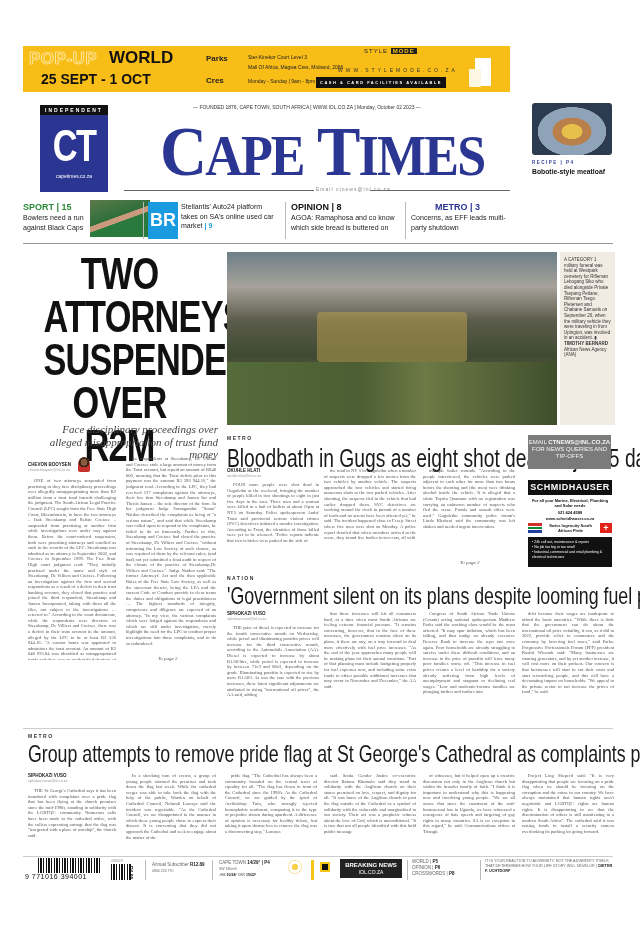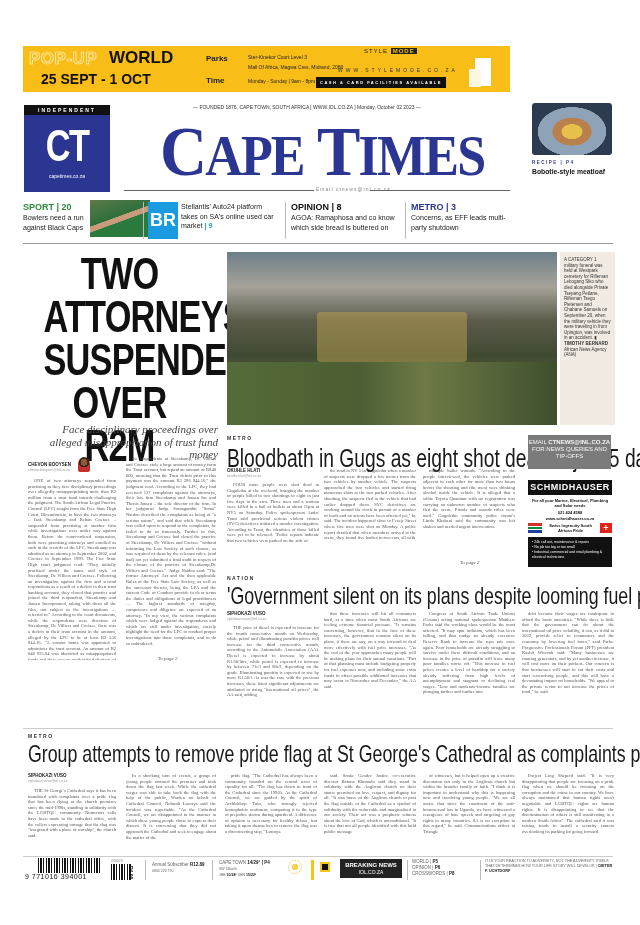--- a/index.html
+++ b/index.html
@@ -11,21 +11,21 @@
 .ad-sale{left:86px;top:2px;font:900 17px "Liberation Sans",sans-serif;color:#111}
 .ad-dates{left:18px;top:25px;font:900 14px "Liberation Sans",sans-serif;color:#111}
 .ad-lbl{font:900 8px "Liberation Sans",sans-serif;color:#222}
 .ad-txt{font:400 5px "Liberation Sans",sans-serif;color:#222}
 .ad-logo{left:341px;top:2px;font:6px "Liberation Sans",sans-serif;letter-spacing:1px}
 .ad-logo b{display:inline-block;background:#222;color:#f9bd18;padding:0 2px;font-size:6px}
 .ad-url{left:315px;top:21px;font:5px "Liberation Sans",sans-serif;letter-spacing:3px;color:#333}
 .ad-cash{left:293px;top:31px;width:130px;height:11px;background:#111;color:#fff;font:bold 4px "Liberation Sans",sans-serif;letter-spacing:1.5px;text-align:center;line-height:11px}
 .bag{background:#fff;border-radius:1px}
 
-.ct-box{left:24px;top:105px;width:86px;height:87px;background:#2b3592}
+.ct-box{left:40px;top:105px;width:68px;height:87px;background:#2b3592}
 .ct-top{height:10px;background:#111;color:#fff;font:bold 5px "Liberation Sans",sans-serif;letter-spacing:2px;text-align:center;line-height:10px}
 .ct-letters{font:900 44px "Liberation Sans",sans-serif;color:#fff;text-align:center;letter-spacing:-2px;transform:scaleX(.78);line-height:54px;margin-top:4px}
 .ct-url{font:5px "Liberation Sans",sans-serif;color:#fff;text-align:center}
 .founded{left:193px;top:104px;font:5px "Liberation Sans",sans-serif;color:#333}
 .title{left:160px;top:112px;font:bold 70px "Liberation Serif",serif;color:#2b3592;letter-spacing:-2px;transform:scaleX(.93);transform-origin:left}
 .title .sc{font-size:56px}
 .email-line{left:124px;top:190px;width:190px;height:1px;background:#666}
 .email-line2{left:370px;top:190px;width:140px;height:1px;background:#666}
 .email{left:316px;top:186px;font:5px "Liberation Sans",sans-serif;color:#888;letter-spacing:1px}
 .recipe-img{left:532px;top:103px;width:80px;height:52px;border-radius:3px;background:radial-gradient(ellipse at 50% 55%,#e6c04a 0 18%,#b9804c 19% 34%,#8fa3b8 35% 60%,#2c3b4f 61%)}
@@ -60,21 +60,21 @@
 .breaking{left:406px;top:861px;width:95px;height:19px;background:#222;color:#fff;font:bold 6px "Liberation Sans",sans-serif;text-align:center;line-height:7px;padding-top:3px}
 </style>
 </head>
 <body>
 
 <div class="abs ad">
   <div class="abs ad-popup">POP-UP</div>
   <div class="abs ad-sale">WORLD</div>
   <div class="abs ad-dates">25 SEPT - 1 OCT</div>
   <div class="abs ad-lbl" style="left:183px;top:8px">Parks</div>
-  <div class="abs ad-lbl" style="left:183px;top:30px">Time</div>
+  <div class="abs ad-lbl" style="left:183px;top:30px">Cres</div>
   <div class="abs ad-txt" style="left:225px;top:8px">Ster-Kinekor Court Level 3</div>
   <div class="abs ad-txt" style="left:225px;top:18px">Mall Of Africa, Magwa Cres, Midrand, 2066</div>
   <div class="abs ad-txt" style="left:225px;top:32px">Monday - Sunday | 9am - 8pm</div>
   <div class="abs ad-logo"><span>STYLE</span> <b>MODE</b></div>
   <div class="abs ad-url">WWW.STYLEMODE.CO.ZA</div>
   <div class="abs ad-cash">CASH &amp; CARD FACILITIES AVAILABLE</div>
   <div class="abs bag" style="left:452px;top:12px;width:16px;height:28px"></div>
   <div class="abs bag" style="left:446px;top:23px;width:12px;height:18px;background:#fdf6e0"></div>
 </div>
 
@@ -85,31 +85,31 @@
 </div>
 <div class="abs founded">— FOUNDED 1876, CAPE TOWN, SOUTH AFRICA  [ WWW.IOL.CO.ZA ]  Monday, October 02 2023 —</div>
 <div class="abs title"><span>C</span><span class="sc">APE</span> <span>T</span><span class="sc">IMES</span></div>
 <div class="abs email-line"></div>
 <div class="abs email">Email ctnews@inl.co.za</div>
 <div class="abs email-line2"></div>
 <div class="abs recipe-img"></div>
 <div class="abs recipe-lbl">RECIPE  |  P4</div>
 <div class="abs recipe-ttl">Bobotie-style meatloaf</div>
 
-<div class="abs teaser-h" style="left:23px;top:202px;color:#2e8b3a">SPORT | 20</div>
+<div class="abs teaser-h" style="left:23px;top:202px;color:#2e8b3a">SPORT | 15</div>
 <div class="abs teaser-t" style="left:23px;top:213px;width:80px">Bowlers need a run against Black Caps</div>
 <div class="abs sport-img"></div>
 <div class="abs vdiv" style="left:143px;top:202px;height:37px"></div>
 <div class="abs br">BR</div>
 <div class="abs teaser-t" style="left:181px;top:202px;width:110px"><span>Stellantis' Auto24 platform takes on SA's online used car market</span><b style="color:#1a9be0"> | 9</b></div>
 <div class="abs vdiv" style="left:285px;top:202px;height:37px"></div>
 <div class="abs teaser-h" style="left:291px;top:202px;color:#111">OPINION | 8</div>
 <div class="abs teaser-t" style="left:291px;top:213px;width:128px">AGOA: Ramaphosa and co know which side bread is buttered on</div>
 <div class="abs vdiv" style="left:405px;top:202px;height:37px"></div>
-<div class="abs teaser-h" style="left:411px;top:202px;color:#2b3592">METRO | 3</div>
+<div class="abs teaser-h" style="left:435px;top:202px;color:#2b3592">METRO | 3</div>
 <div class="abs teaser-t" style="left:411px;top:213px;width:120px">Concerns, as EFF leads multi-party shutdown</div>
 <div class="abs hr" style="left:23px;top:243px;width:590px"></div>
 
 <div class="abs lead-head">
   <div>TWO</div>
   <div>ATTORNEYS</div>
   <div>SUSPENDED</div>
   <div>OVER R2M</div>
 </div>
 <div class="abs lead-sub">Face disciplinary proceedings over alleged misappropriation of trust fund money</div>

